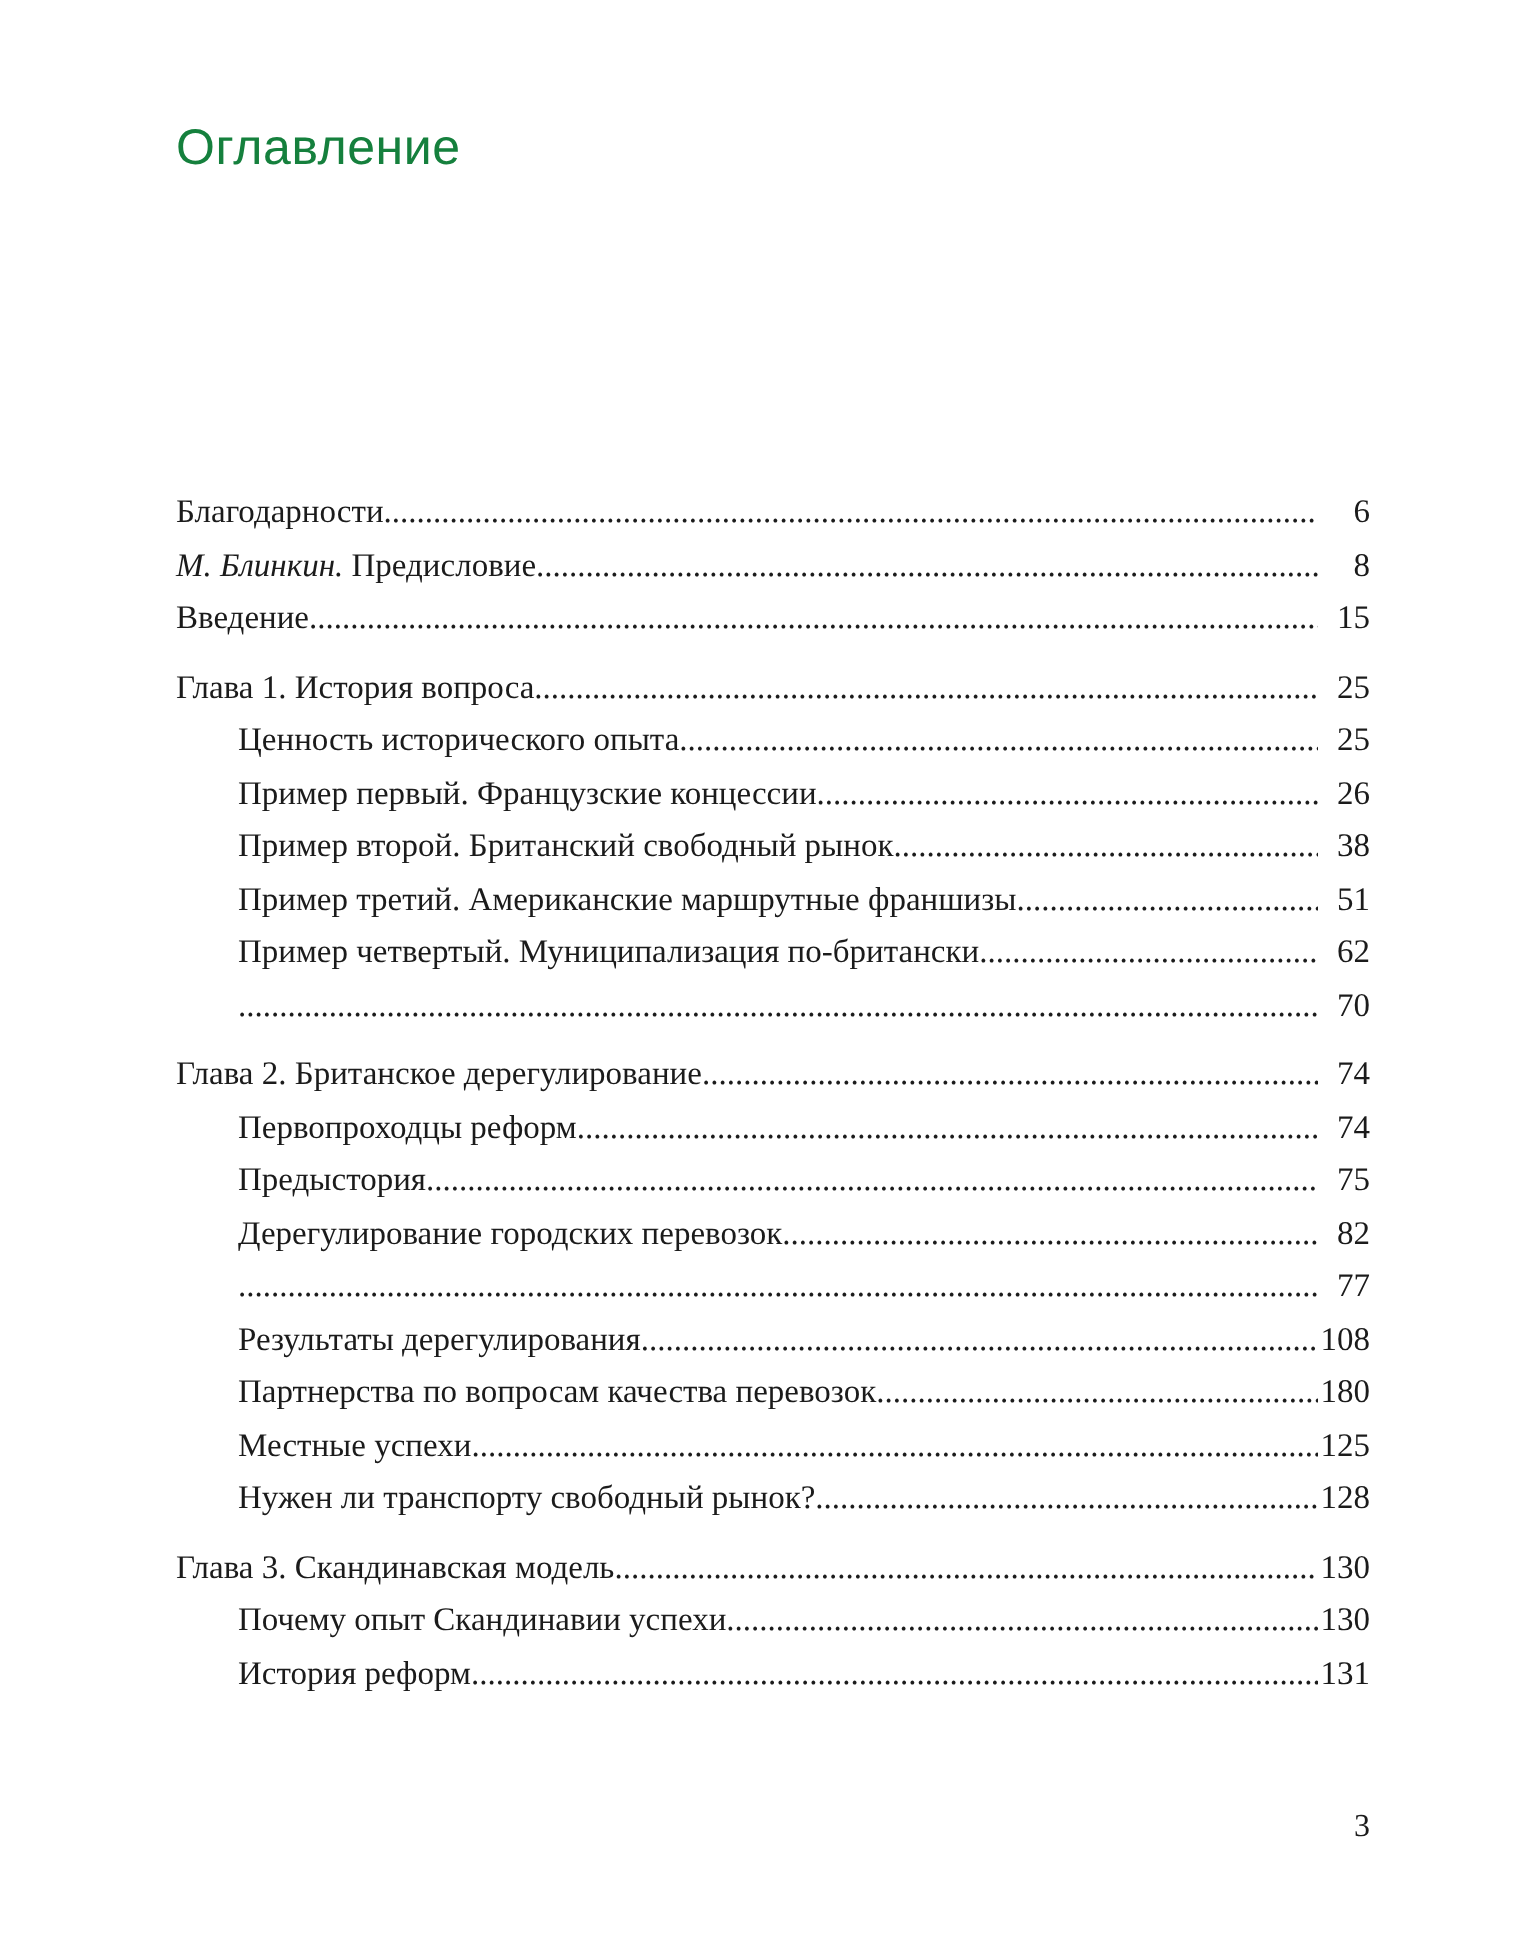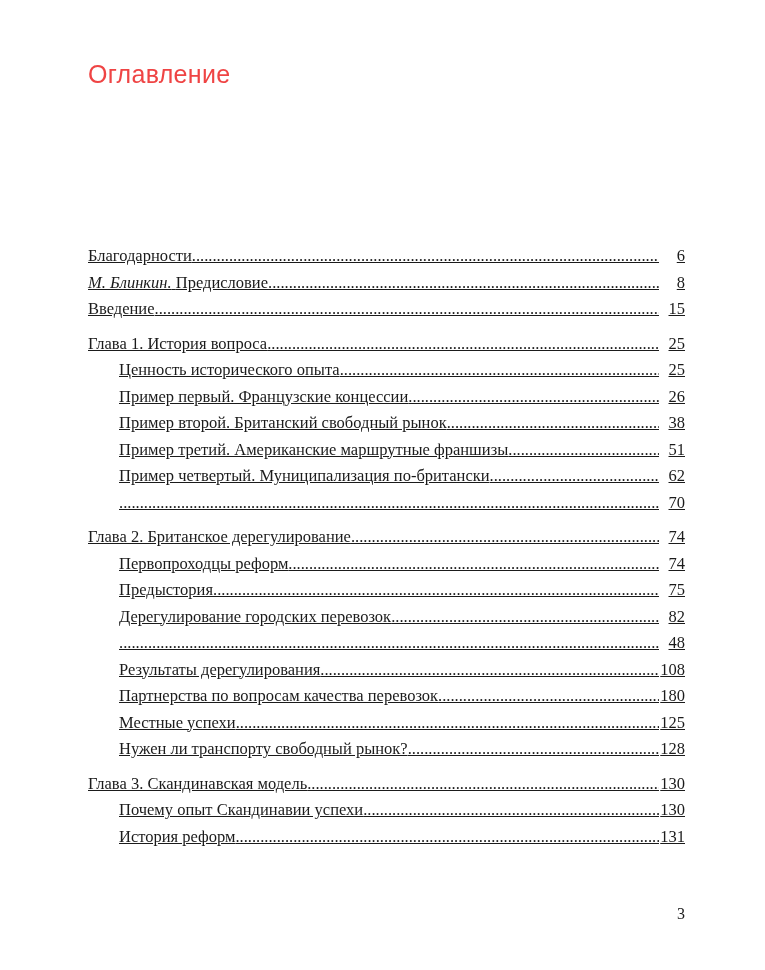--- a/index.html
+++ b/index.html
@@ -26,38 +26,37 @@
     position: absolute;
     left: 88px;
     top: 60px;
     width: 600px;
   }
   .toc-title {
     font-family: "Liberation Sans", sans-serif;
     font-size: 25px;
     font-weight: 400;
     letter-spacing: 0.3px;
-    color: #ef4444;
+    color: #15803d;
     margin: 0;
     padding: 0;
   }
   .toc-list {
     position: absolute;
     left: 88px;
     top: 248px;
     width: 597px;
   }
   .entry {
     display: flex;
     align-items: baseline;
     font-size: 16.5px;
     line-height: 1.0;
     margin-bottom: 10px;
     white-space: nowrap;
-    text-decoration: underline;
   }
   .entry .label {
     flex: 0 0 auto;
   }
   .entry .dots {
     flex: 1 1 auto;
     overflow: hidden;
     white-space: nowrap;
     margin: 0 0px;
     color: #1b1b1b;
@@ -166,21 +165,21 @@
         <span class="dots">........................................................................................................................................................</span>
         <span class="page-num">75</span>
       </div>
       <div class="entry sub">
         <span class="label">Дерегулирование городских перевозок</span>
         <span class="dots">........................................................................................................................................................</span>
         <span class="page-num">82</span>
       </div>
       <div class="entry sub">
         <span class="dots">........................................................................................................................................................</span>
-        <span class="page-num">48</span>
+        <span class="page-num">77</span>
       </div>
       <div class="entry sub">
         <span class="label">Результаты дерегулирования</span>
         <span class="dots">........................................................................................................................................................</span>
         <span class="page-num">108</span>
       </div>
       <div class="entry sub">
         <span class="label">Партнерства по вопросам качества перевозок</span>
         <span class="dots">........................................................................................................................................................</span>
         <span class="page-num">180</span>

